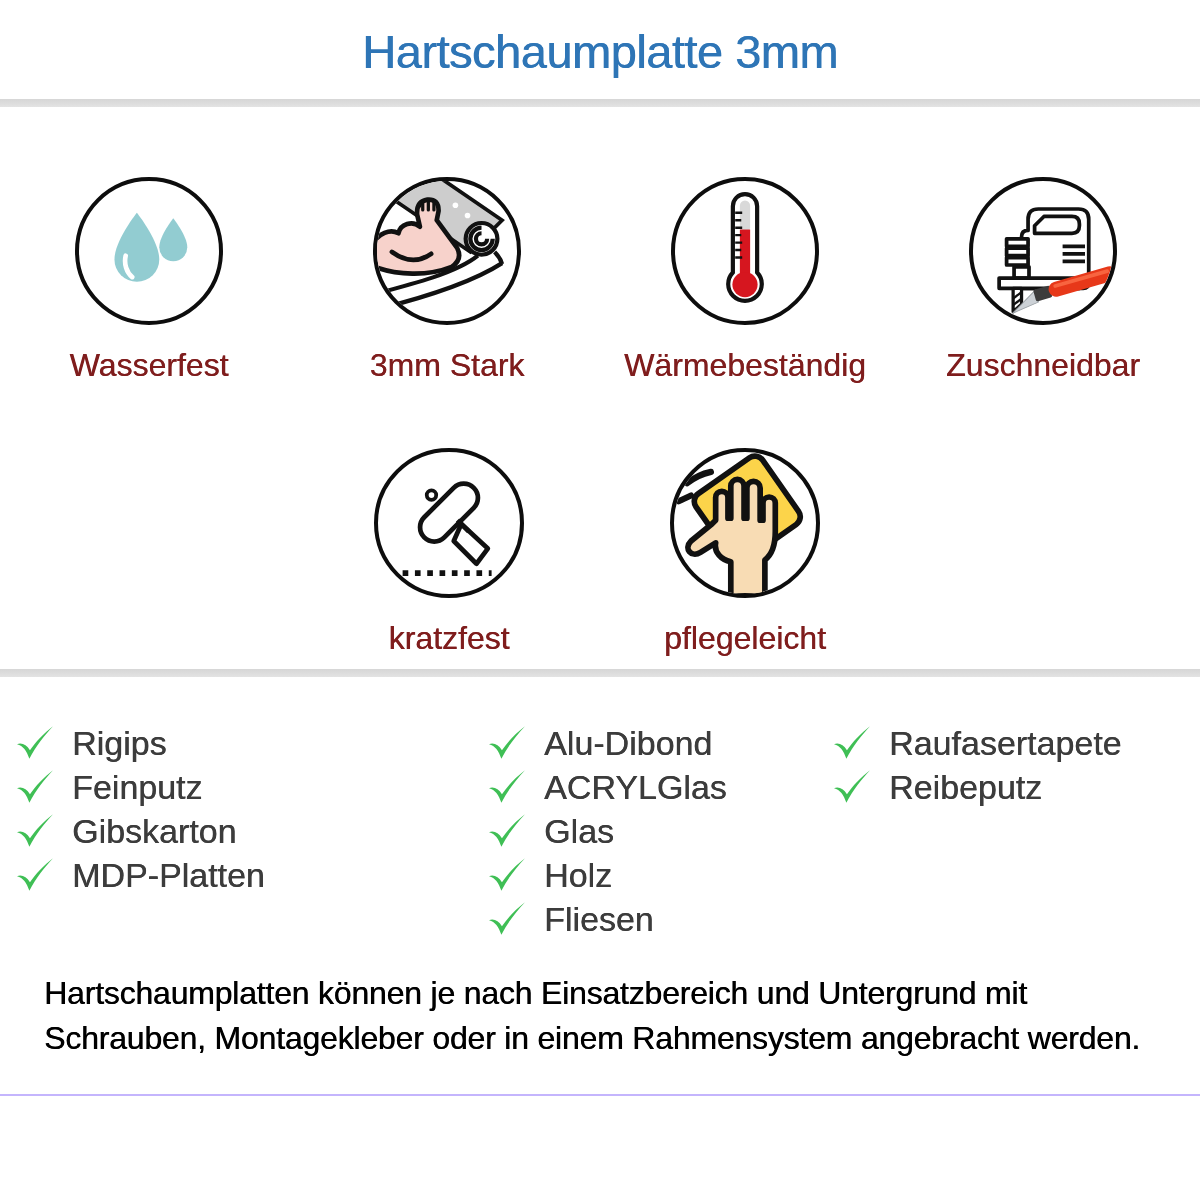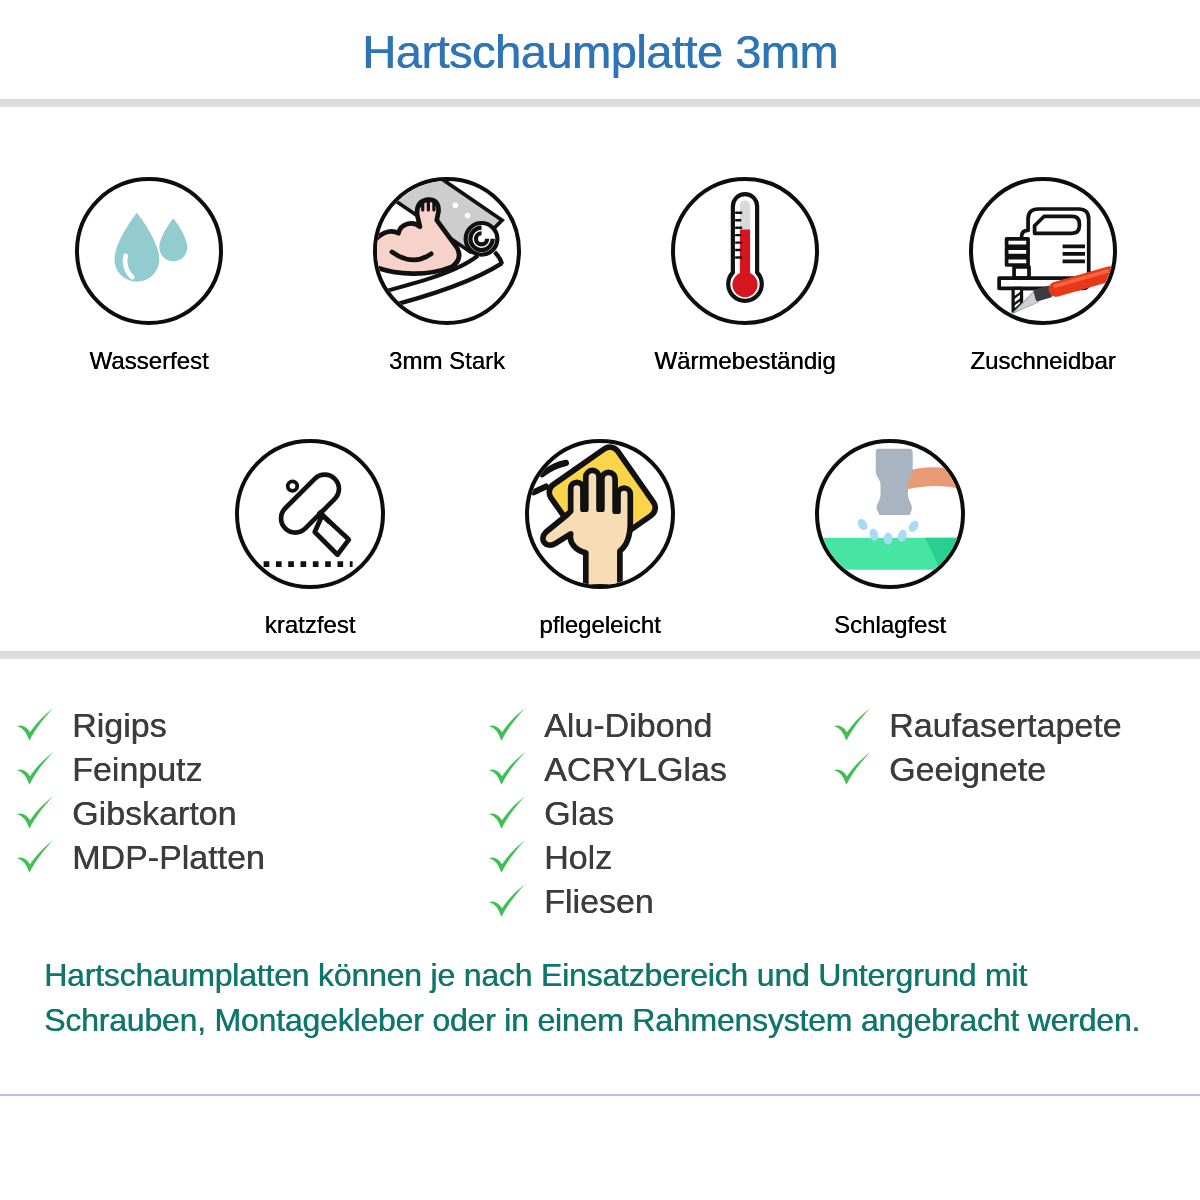--- a/index.html
+++ b/index.html
@@ -12,37 +12,37 @@
   .divider-2{margin-top:12px;}
 
   .features-row-1{margin-top:70px;display:flex;padding:0 8px 0 0;}
   .features-row-1 .feature{flex:1;}
   .feature{display:flex;flex-direction:column;align-items:center;}
   .features-row-2{margin-top:64px;display:flex;justify-content:center;gap:140px;}
   .icon-circle{width:148px;height:148px;box-sizing:border-box;border:4px solid #0d0d0d;
                border-radius:50%;overflow:hidden;background:#fff;}
   .features-row-2 .icon-circle{width:150px;height:150px;}
   .icon-circle svg{width:100%;height:100%;display:block;}
-  .feature-label{margin-top:22px;font-size:24px;color:#000000;text-shadow:0.35px 0 currentColor;
+  .feature-label{margin-top:22px;font-size:32px;color:#7f1d1d;text-shadow:0.35px 0 currentColor;
                  white-space:nowrap;}
 
   .section-title{margin-top:90px;text-align:center;font-size:45px;color:#3787d2;
                  letter-spacing:-0.3px;text-shadow:0.6px 0 currentColor;}
 
   .substrates{margin-top:44px;padding-left:14px;display:flex;align-items:flex-start;}
   .substrate-col{display:flex;flex-direction:column;}
   .col-0{width:472px;}
   .col-1{width:345px;}
   .col-2{flex:1;}
   .substrate-item{display:flex;align-items:center;height:44px;}
   .check{width:42px;height:36px;margin-right:16px;flex:0 0 auto;}
   .substrate-label{font-size:34px;color:#3c3c3c;text-shadow:0.4px 0 currentColor;white-space:nowrap;}
 
   .footer-note{margin-top:30px;padding:0 40px 0 44px;font-size:32px;line-height:1.42;
-               color:#0f766e;letter-spacing:-0.2px;text-shadow:0.45px 0 currentColor;}
+               color:#000000;letter-spacing:-0.2px;text-shadow:0.45px 0 currentColor;}
 </style>
 </head>
 <body>
 
 <div class="page">
 
   <div class="main-title">Hartschaumplatte 3mm</div>
   <div class="divider divider-1"></div>
 
   <div class="features-row-1">
@@ -141,38 +141,20 @@
           <path d="M5 52 L18 46" stroke="#111" stroke-width="6.5" fill="none" stroke-linecap="round"></path>
           <g transform="rotate(-35 76 60)">
             <rect x="34" y="18" width="86" height="86" rx="10" fill="#fcd44a" stroke="#111" stroke-width="6"></rect>
           </g>
           <path d="M60 152 L60 116 C50 114 42 106 44 96 L28 106 C18 112 10 102 18 94 L40 76 L44 72 L44 48 A6.5 6.5 0 0 1 57 48 L57 70 L60 70 L60 36 A7 7 0 0 1 74 36 L74 70 L77 70 L77 38 A7 7 0 0 1 91 38 L91 72 L94 72 L94 54 A6.5 6.5 0 0 1 107 54 L107 84 C107 98 104 108 96 114 L96 152 Z" fill="#f8dcb4" stroke="#111" stroke-width="6" stroke-linejoin="round"></path>
         </svg>
       </div>
       <div class="feature-label">pflegeleicht</div>
     </div>
 
-    <div class="feature">
-      <div class="icon-circle">
-        <svg viewBox="0 0 150 150">
-          <path d="M-10 100 H160 V134 H-10 Z" fill="#47e5a4"></path>
-          <path d="M112 100 H160 V134 H128 Z" fill="#27d091"></path>
-          <path d="M92 30 C115 23 138 25 154 33 L154 50 C132 43 112 45 92 49 Z" fill="#e89a74"></path>
-          <path d="M62 6 L96 6 Q99 6 99 10 L99 30 C99 36 94 38 94 44 L94 54 C94 62 99 64 98 70 L96 76 L64 76 L61 70 C60 64 65 62 65 54 L65 44 C65 38 60 36 60 30 L60 10 Q60 6 62 6 Z" fill="#a9b4c0"></path>
-          <g fill="#a6dcf3">
-            <ellipse cx="46" cy="86" rx="4.5" ry="6.5" transform="rotate(-32 46 86)"></ellipse>
-            <ellipse cx="58" ccy="0" cy="97" rx="4.5" ry="6.5" transform="rotate(-14 58 97)"></ellipse>
-            <ellipse cx="73" cy="101" rx="4.5" ry="6.5"></ellipse>
-            <ellipse cx="88" cy="98" rx="4.5" ry="6.5" transform="rotate(14 88 98)"></ellipse>
-            <ellipse cx="100" cy="88" rx="4.5" ry="6.5" transform="rotate(32 100 88)"></ellipse>
-          </g>
-        </svg>
-      </div>
-      <div class="feature-label">Schlagfest</div>
-    </div>
   </div>
 
   <div class="divider divider-2"></div>
 
   <div class="substrates">
 
     <div class="substrate-col col-0">
       <div class="substrate-item">
         <svg class="check" viewBox="0 0 36 32">
             <path d="M34 1 C26 7 18.5 15 13.5 22.5 C10.5 17.5 6.5 15.5 2 17 C7.5 18.5 10.5 22.5 13 30 C18.5 19 26.5 9 34 1 Z" fill="#3fbf55"></path>
@@ -236,20 +218,20 @@
       <div class="substrate-item">
         <svg class="check" viewBox="0 0 36 32">
             <path d="M34 1 C26 7 18.5 15 13.5 22.5 C10.5 17.5 6.5 15.5 2 17 C7.5 18.5 10.5 22.5 13 30 C18.5 19 26.5 9 34 1 Z" fill="#3fbf55"></path>
           </svg>
         <span class="substrate-label">Raufasertapete</span>
       </div>
       <div class="substrate-item">
         <svg class="check" viewBox="0 0 36 32">
             <path d="M34 1 C26 7 18.5 15 13.5 22.5 C10.5 17.5 6.5 15.5 2 17 C7.5 18.5 10.5 22.5 13 30 C18.5 19 26.5 9 34 1 Z" fill="#3fbf55"></path>
           </svg>
-        <span class="substrate-label">Geeignete</span>
+        <span class="substrate-label">Reibeputz</span>
       </div>
     </div>
   </div>
 
   <div class="footer-note">Hartschaumplatten können je nach Einsatzbereich und Untergrund mit Schrauben, Montagekleber oder in einem Rahmensystem angebracht werden.</div>
 
 </div>
 
 </body></html>

